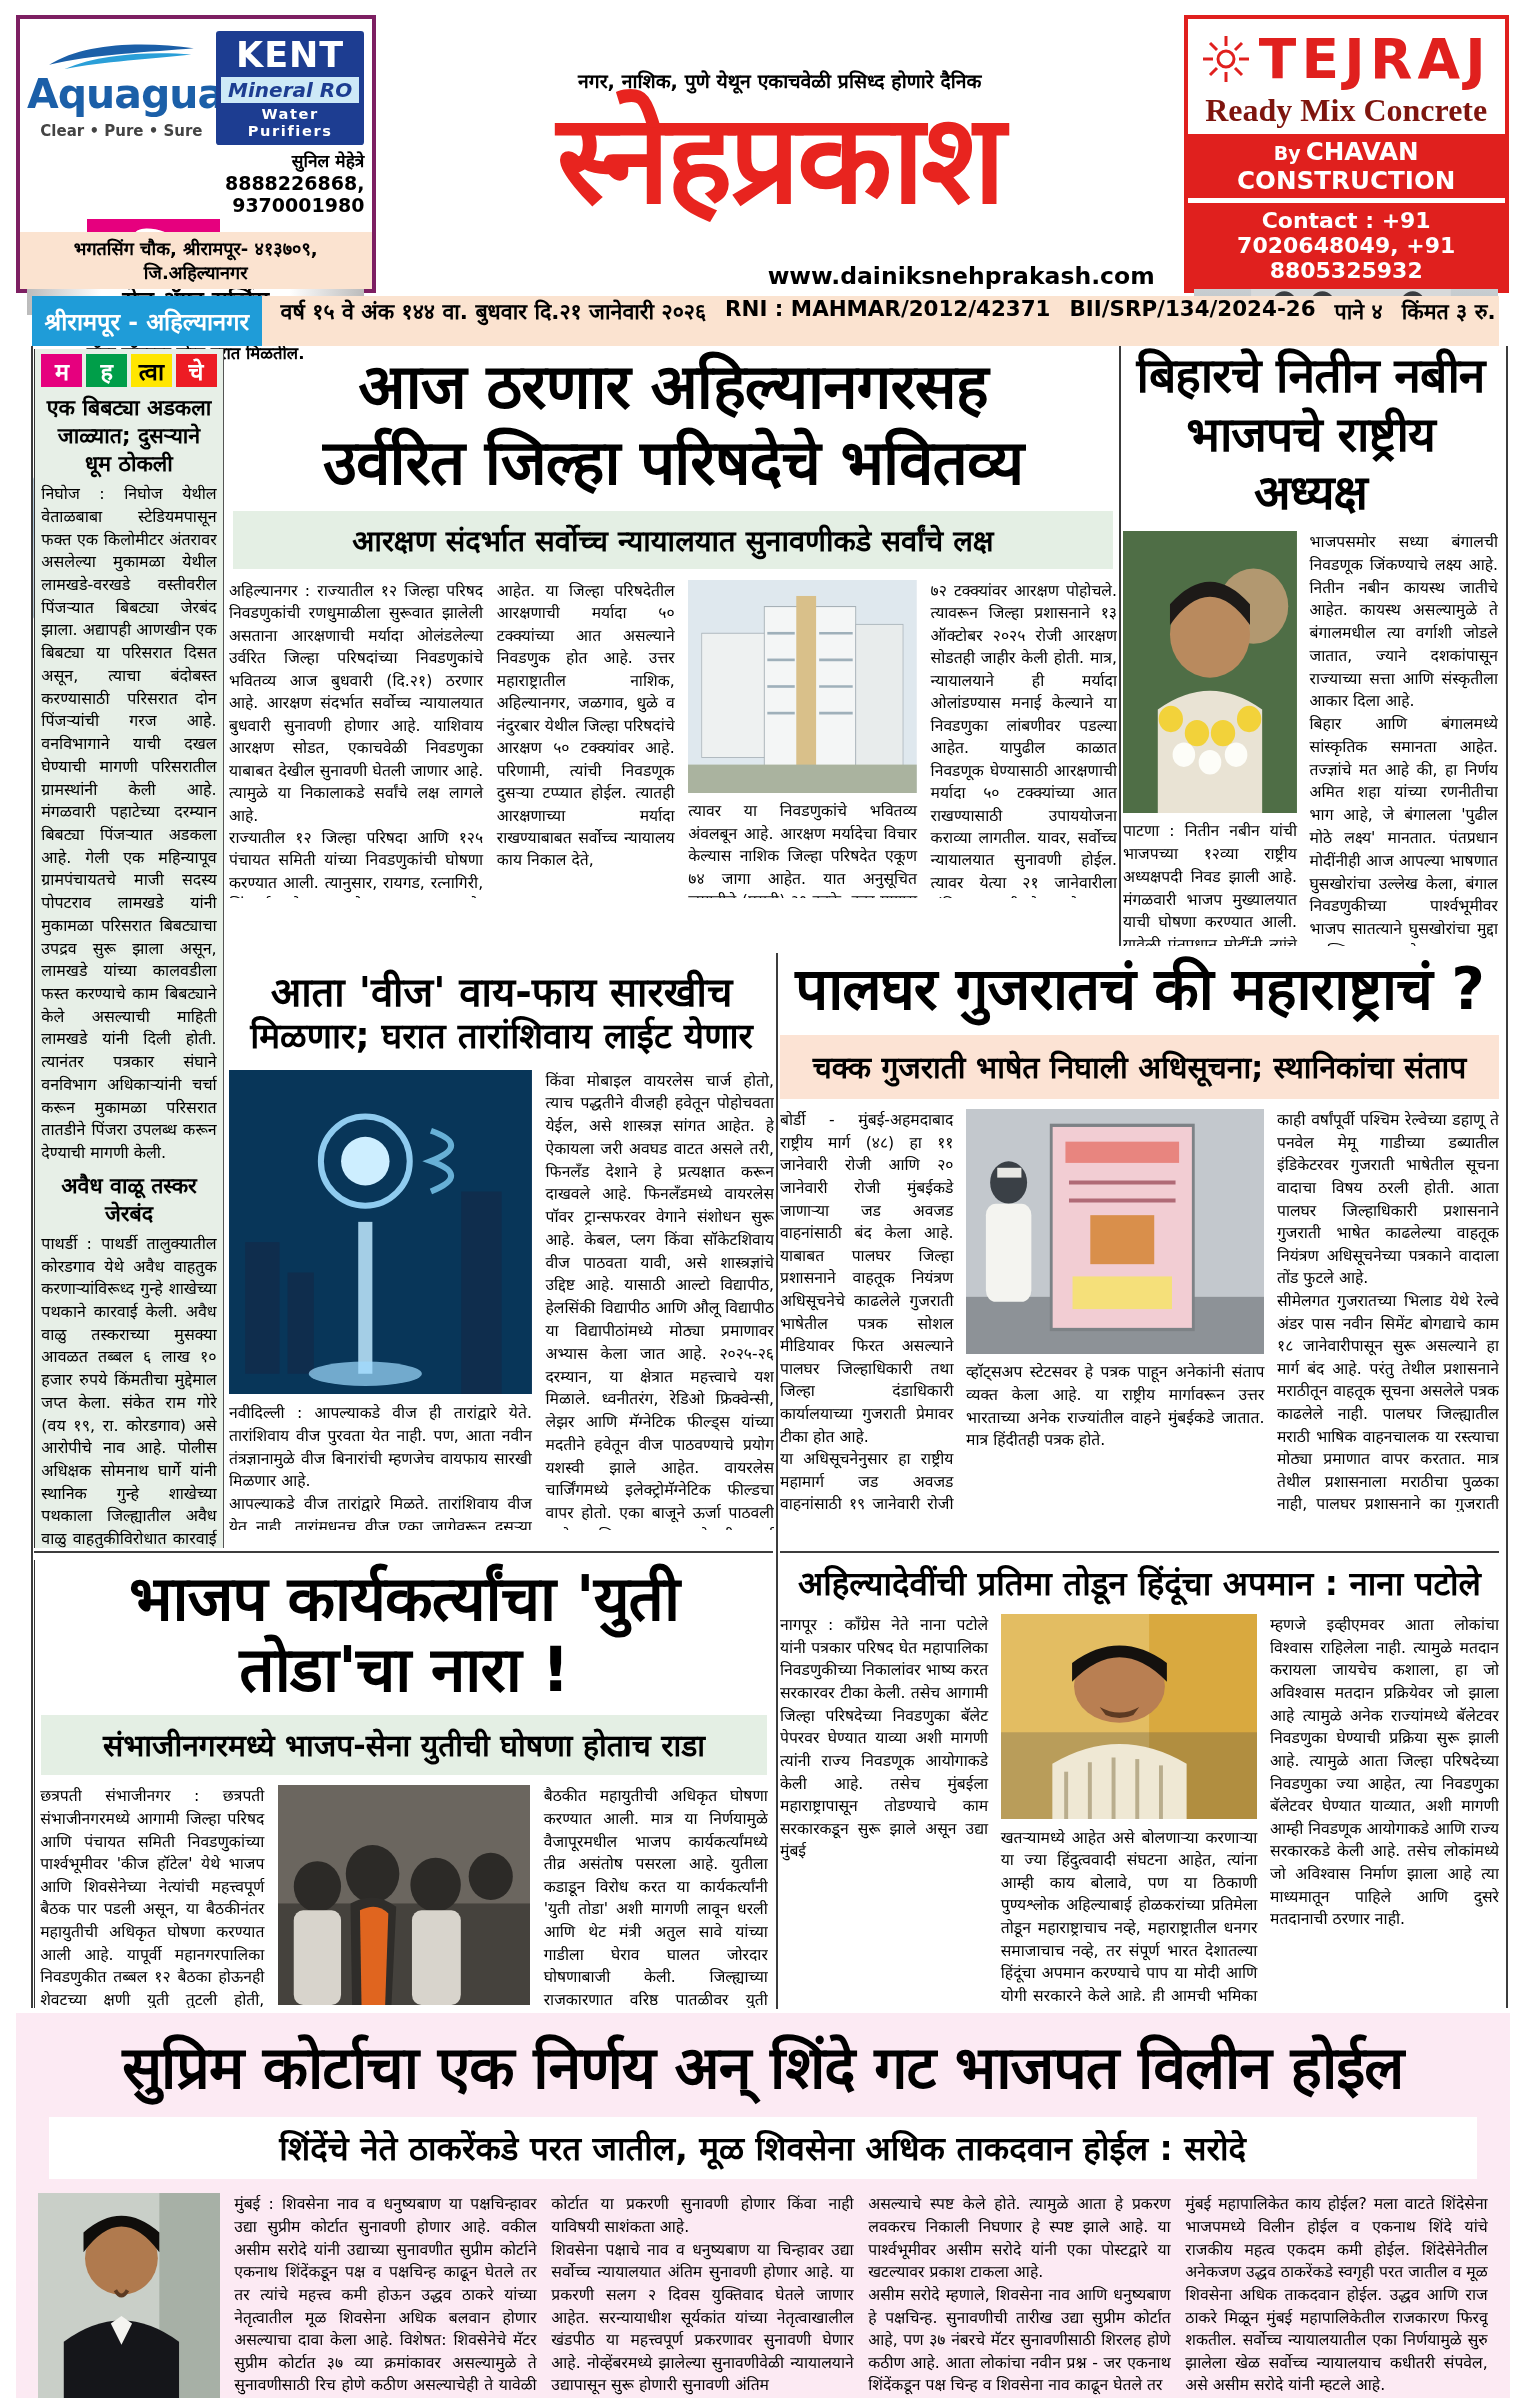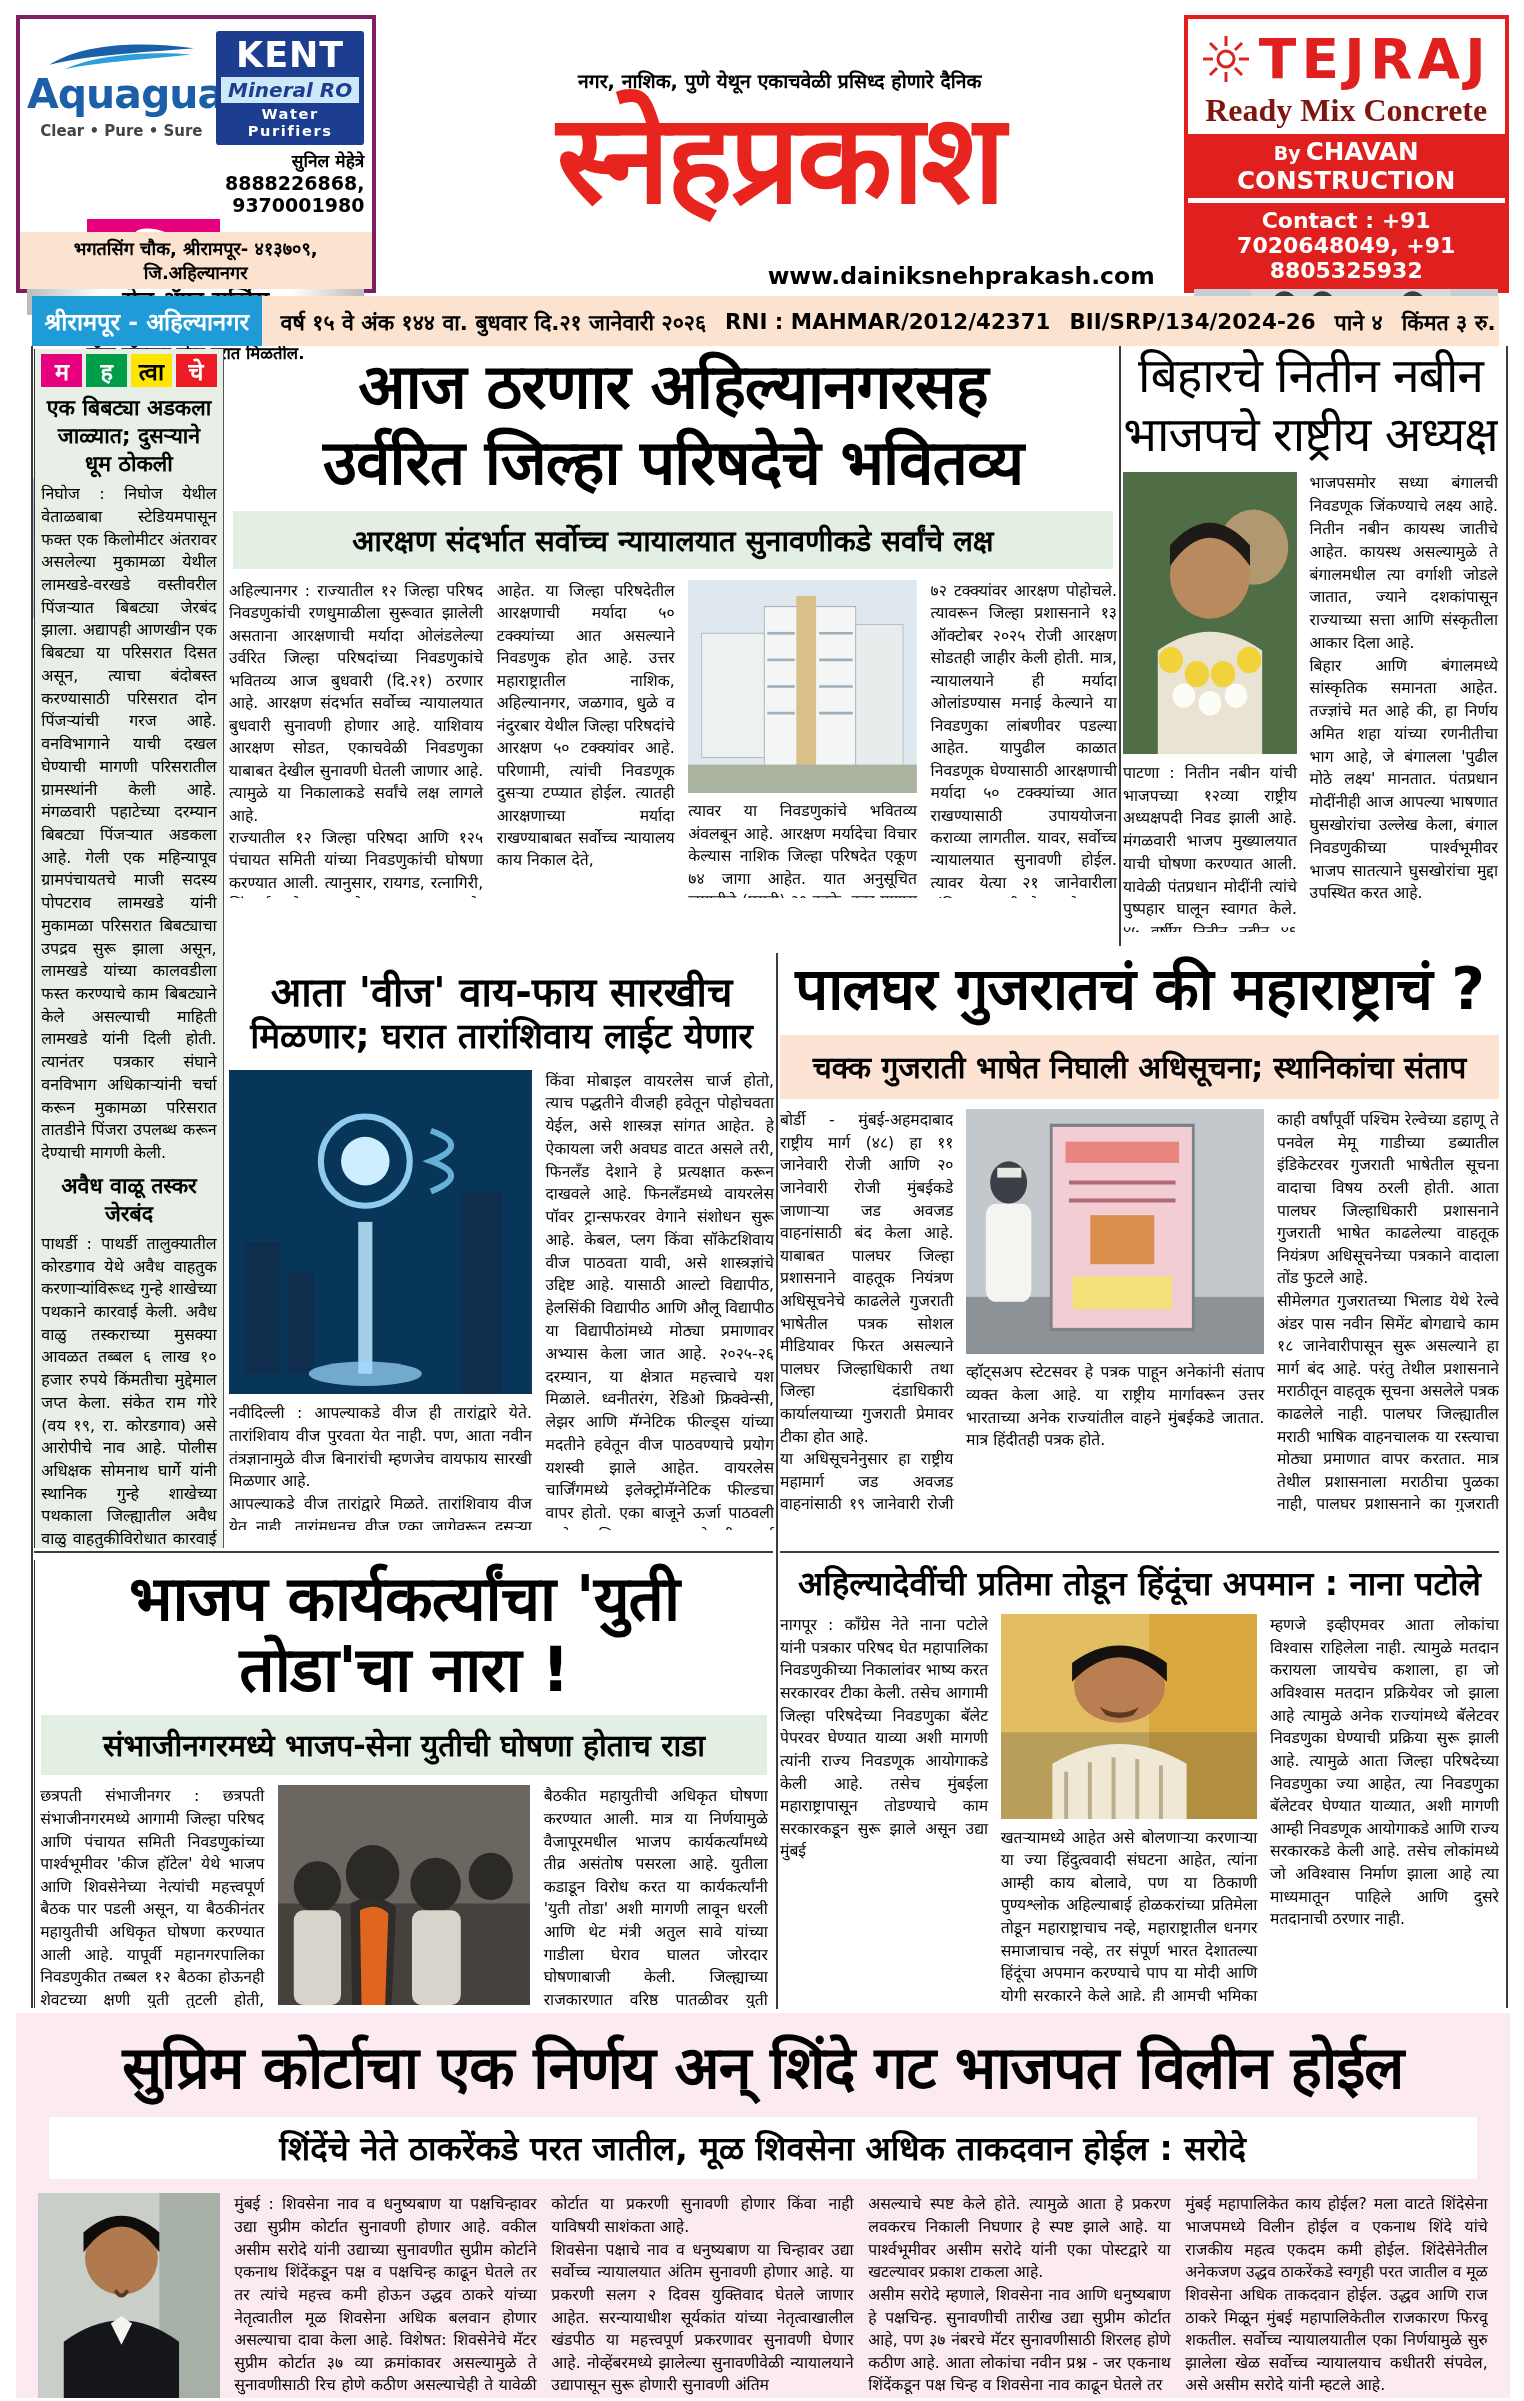--- a/index.html
+++ b/index.html
@@ -52,21 +52,21 @@
   .tejraj-row { display:flex; align-items:center; justify-content:center; margin-top:8.4px; }
   .sun-icon { width:50px; height:50px; margin-right:7.3px; }
   .tejraj-name { font-size:55px; font-weight:700; color:#e0201e; letter-spacing:5.2px; }
   .tejraj-rmc { font-size:32px; font-weight:700; color:#7e150e; font-family:"Liberation Serif","DejaVu Serif",serif; margin-top:1px; }
   .tejraj-by-strip { background:#e0201e; color:#fff; margin-top:5.2px; padding:3.1px 0; font-size:24.6px; font-weight:700; }
   .tejraj-by { font-size:19px; margin-right:5.2px; }
   .truck-img { margin:5.2px 6.3px 0; height:123px; background:linear-gradient(180deg,#e7eaec 0%,#cfd4d7 55%,#b9bfc3 100%); position:relative; }
   .tejraj-contact { position:absolute; left:0; right:0; bottom:0; background:#e0201e; color:#fff; font-size:22px; font-weight:700; padding:5.2px 0; }
 
   
-  .dateline { top:296px; left:32px; width:1467px; height:50px; background:#fbe3d0; display:flex; align-items:center; }
+  .dateline { top:296px; left:32px; width:1467px; height:50px; background:#fbe3d0; display:flex; }
   .edition-box { background:#1f9cd8; color:#fff; height:100%; display:flex; align-items:center; padding:0 12.6px; font-size:23.5px; font-weight:700; }
   .dl-seg { font-size:21.4px; font-weight:700; margin-left:19px; white-space:nowrap; }
 
   
   .rule { background:#3c3c3c; }
 
   
   .sidebar { top:349px; left:34px; width:190px; height:1199px; background:#e7efe7; border-left:1.6px solid #333; border-right:1px solid #555; padding:5.2px 6.3px; overflow:hidden; }
   .sb-letters { display:flex; gap:3.7px; justify-content:center; }
   .letter-box { width:41px; height:33px; display:flex; align-items:center; justify-content:center; font-size:23.5px; font-weight:700; }
@@ -76,21 +76,21 @@
   
   .main-story { top:349px; left:229px; width:888px; height:597px; overflow:hidden; }
   .ms-headline { font-size:62px; font-weight:700; text-align:center; line-height:1.22; letter-spacing:-1px; }
   .ms-subhead { margin:10.5px 4.2px 0; background:#e4efe4; font-size:29px; font-weight:700; text-align:center; padding:9.4px 0; }
   .ms-body { margin-top:11.5px; display:flex; gap:13.6px; height:318px; overflow:hidden; }
   .ms-body .col { font-size:15.7px; line-height:1.43; }
   .photo-building { width:100%; height:213px; margin-bottom:7.3px; }
 
   
   .nitin-story { top:346px; left:1123px; width:375px; height:600px; overflow:hidden; }
-  .ns-headline { font-size:48px; font-weight:400; text-align:center; line-height:1.22; letter-spacing:-1px; }
+  .ns-headline { font-size:48px; font-weight:700; text-align:center; line-height:1.22; letter-spacing:-1px; }
   .ns-body { display:flex; gap:12.6px; margin-top:9.4px; height:460px; overflow:hidden; }
   .ns-body .col { font-size:15.7px; line-height:1.45; }
   .photo-nitin { width:100%; height:282px; margin-bottom:7.3px; }
 
   
   .veej-story { top:969px; left:229px; width:545px; height:579px; overflow:hidden; }
   .vs-h1 { font-size:40px; font-weight:700; text-align:center; line-height:1.15; }
   .vs-h2 { font-size:35px; font-weight:700; text-align:center; line-height:1.2; }
   .vs-body { display:flex; gap:13.6px; margin-top:12.6px; height:460px; overflow:hidden; }
   .vs-body .col { font-size:15.7px; line-height:1.45; }

